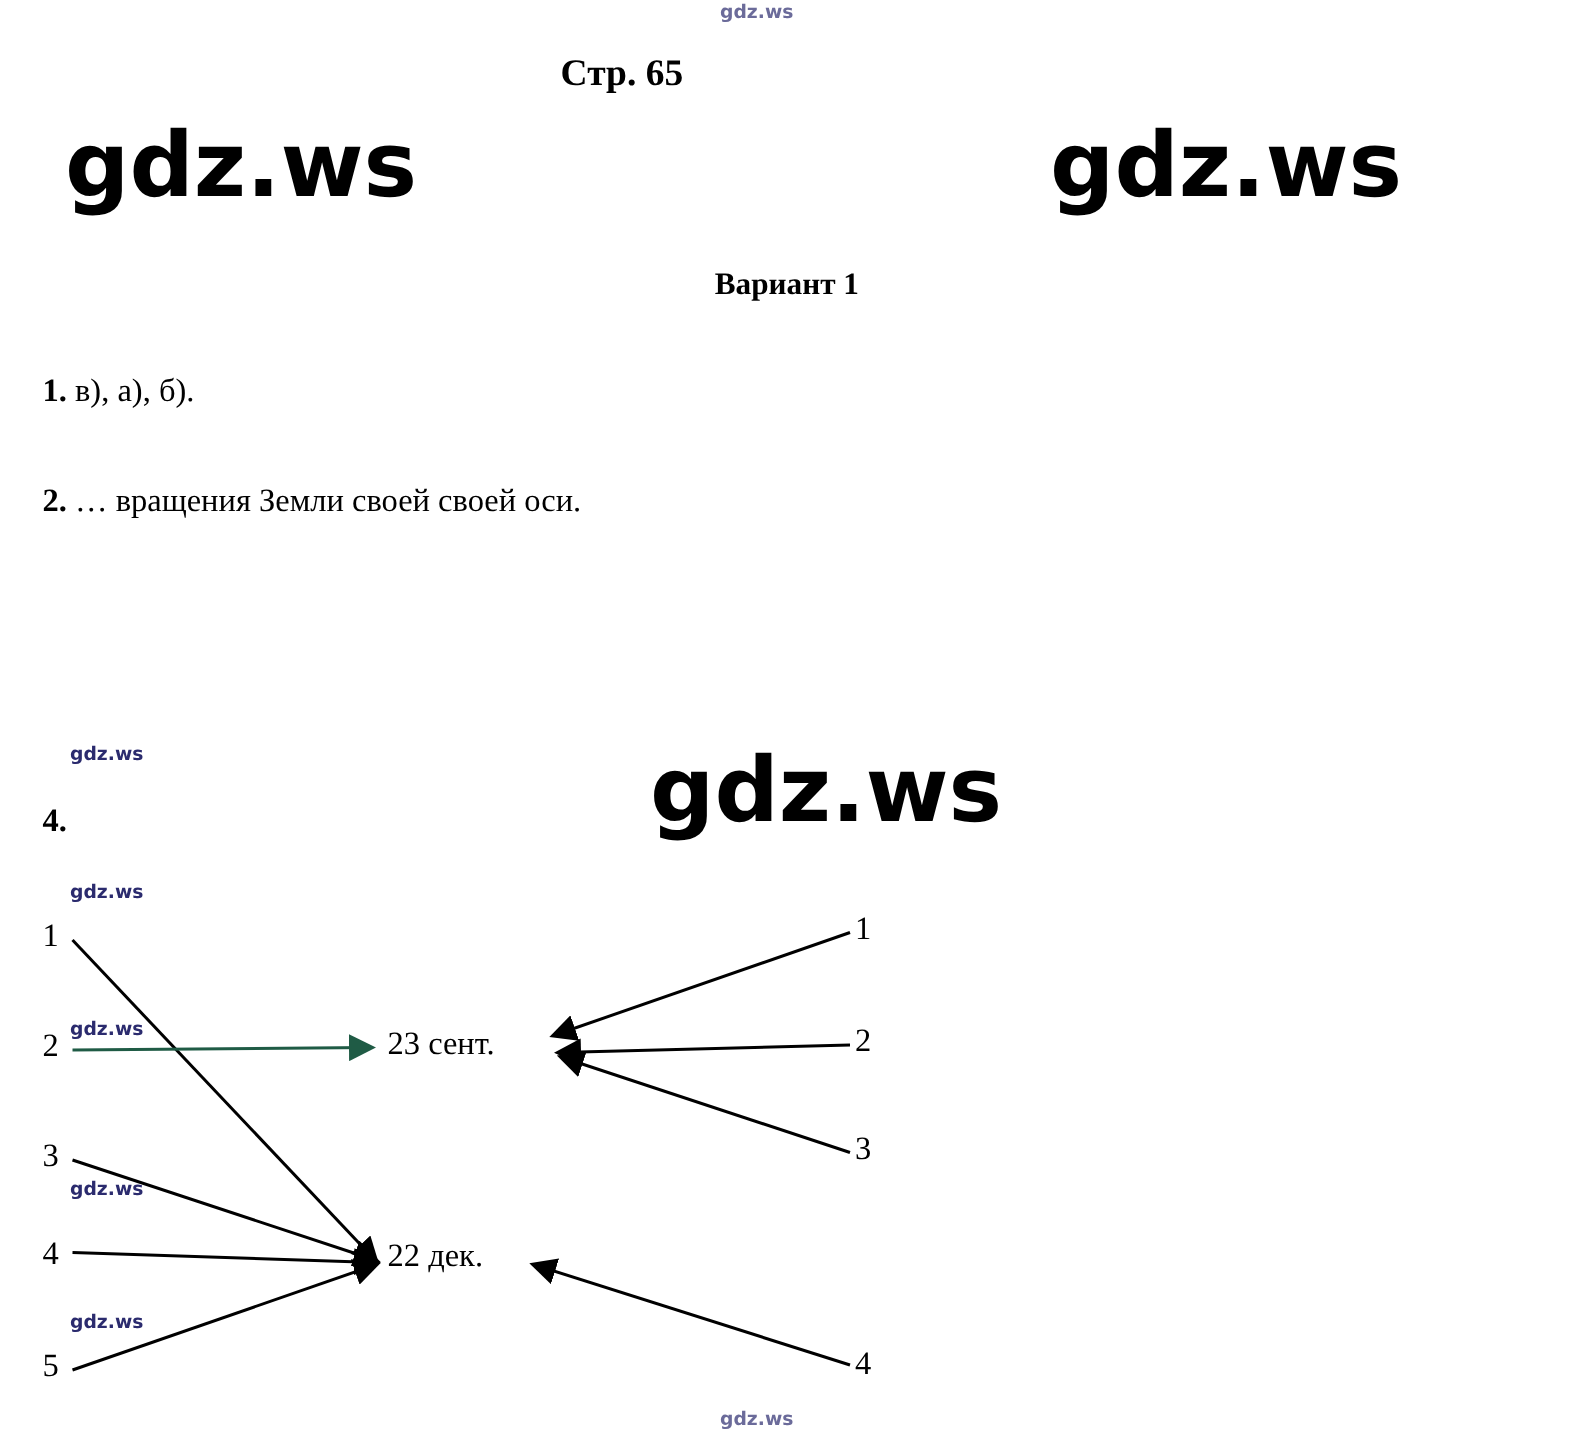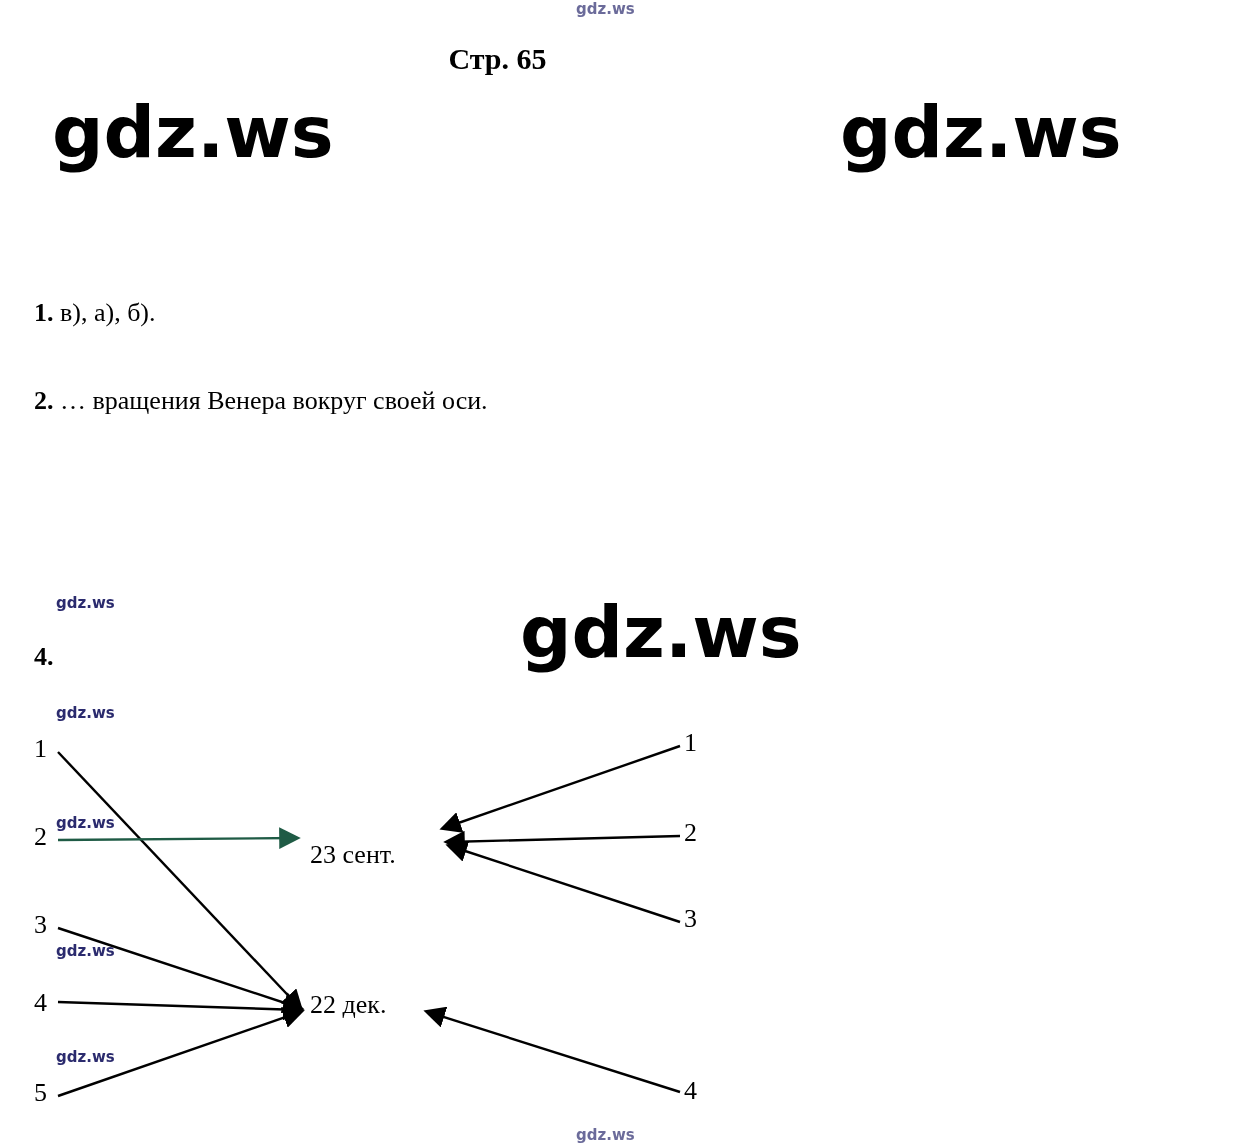--- a/index.html
+++ b/index.html
@@ -117,32 +117,33 @@
   .num-right { font-size: 26px; }
 </style>
 </head>
 <body>
 
 <div class="page">
 
   <div class="wm wm-top">gdz.ws</div>
 
   <div class="page-num">Стр. 65</div>
+  <div class="variant">Вариант 1</div>
 
   <div class="wm wm-left-big">gdz.ws</div>
   <div class="wm wm-right-big">gdz.ws</div>
 
   <div class="ans a1">
     <b>1.</b>
     <span>в), а), б).</span>
   </div>
 
   <div class="ans a2">
     <b>2.</b>
-    <span>… вращения Венера вокруг своей оси.</span>
+    <span>… вращения Земли своей своей оси.</span>
   </div>
 
 
 
   <div class="ans a4">
     <span>4.</span>
   </div>
 
   <div class="wm-small" style="left:56px; top:596px;">gdz.ws</div>
   <div class="wm-small" style="left:56px; top:706px;">gdz.ws</div>
@@ -182,21 +183,21 @@
 
       <line x1="680" y1="392" x2="428" y2="312" stroke="#000000" stroke-width="2.4" marker-end="url(#ah)"></line>
     </svg>
 
     <div class="node num-left" style="left:34px; top:34px;">1</div>
     <div class="node num-left" style="left:34px; top:122px;">2</div>
     <div class="node num-left" style="left:34px; top:210px;">3</div>
     <div class="node num-left" style="left:34px; top:288px;">4</div>
     <div class="node num-left" style="left:34px; top:378px;">5</div>
 
-    <div class="node" style="left:310px; top:120px;margin-top:20px;">23 сент.</div>
+    <div class="node" style="left:310px; top:120px;">23 сент.</div>
     <div class="node" style="left:310px; top:290px;">22 дек.</div>
 
     <div class="node num-right" style="left:684px; top:28px;">1</div>
     <div class="node num-right" style="left:684px; top:118px;">2</div>
     <div class="node num-right" style="left:684px; top:204px;">3</div>
     <div class="node num-right" style="left:684px; top:376px;">4</div>
 
   </div>
 
   <div class="wm wm-bottom">gdz.ws</div>

